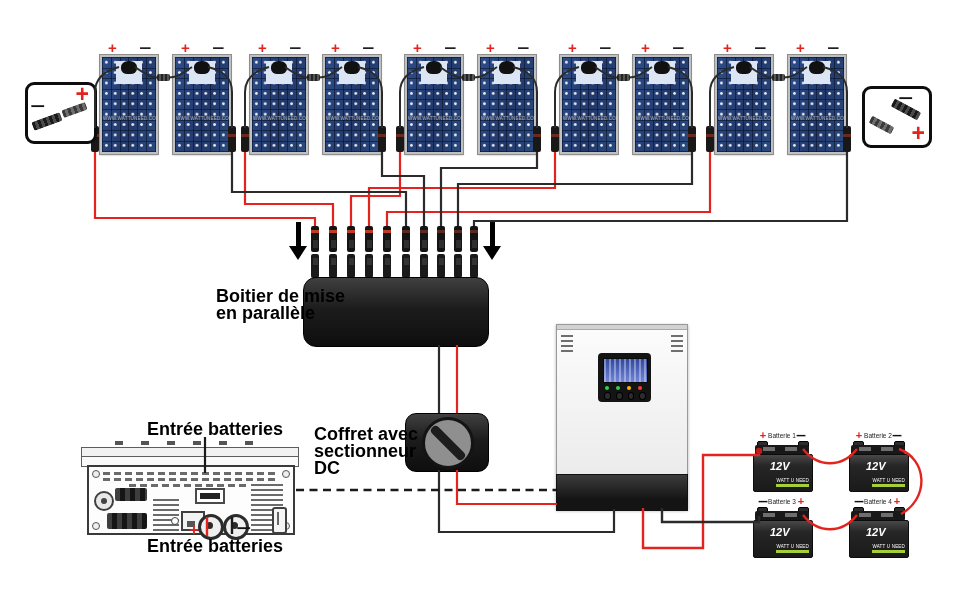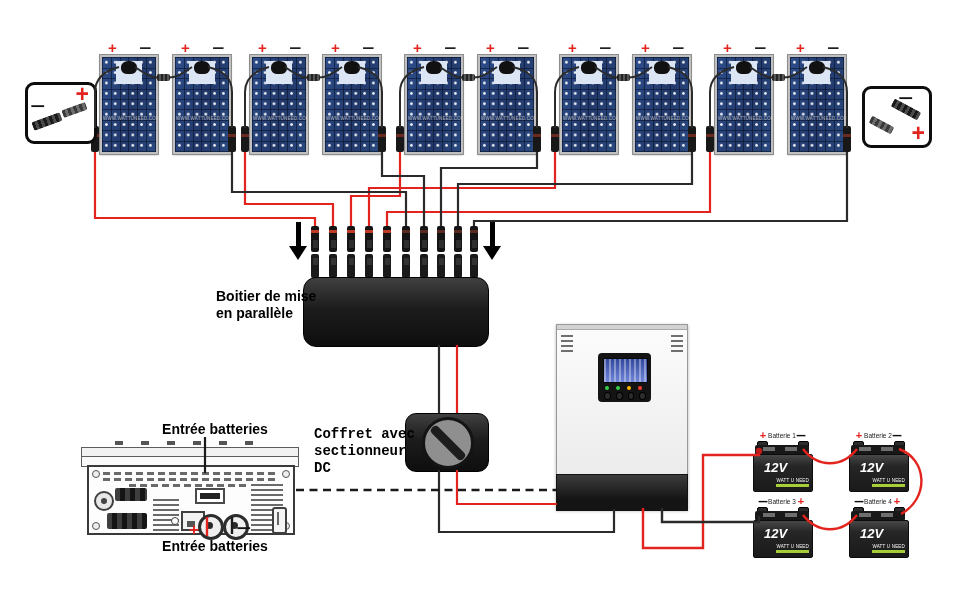--- a/index.html
+++ b/index.html
@@ -55,21 +55,21 @@
   .down-arrow .shaft{position:absolute;left:-2.5px;top:0;width:5px;height:24px;background:#000;}
   .down-arrow .head{position:absolute;left:-9px;top:24px;width:0;height:0;
     border-left:9px solid transparent;border-right:9px solid transparent;border-top:14px solid #000;}
   
   .blackbox{position:absolute;background:linear-gradient(180deg,#404040 0%,#1c1c1c 45%,#0e0e0e 100%);
     border:1px solid #000;border-radius:13px;}
   .rotary{position:absolute;width:46px;height:46px;border-radius:50%;
     background:#8f8f8f;border:3px solid #141414;}
   .rotary .bar{position:absolute;left:50%;top:50%;width:44px;height:9px;background:#1d1d1d;
     border-radius:4px;transform:translate(-50%,-50%) rotate(45deg);}
-  .diagram-label{position:absolute;font-weight:bold;font-size:14px;color:#000;line-height:17px;}
+  .diagram-label{position:absolute;font-weight:bold;font-size:18px;color:#000;line-height:17px;}
   
   .inverter{position:absolute;left:556px;top:324px;width:130px;height:184px;
     background:linear-gradient(180deg,#fcfcfc,#ececec 80%);
     border:1px solid #98999b;box-shadow:0 1px 3px rgba(0,0,0,.3);}
   .inv-top{position:absolute;left:0;top:0;width:100%;height:4px;background:#d2d2d2;border-bottom:1px solid #aaa;}
   .inv-vent{position:absolute;width:12px;height:20px;
     background:repeating-linear-gradient(0deg,#6f6f6f 0 2px,rgba(0,0,0,0) 2px 5px);}
   .inv-display{position:absolute;left:41px;top:28px;width:53px;height:49px;background:#141414;border-radius:4px;}
   .inv-screen{position:absolute;left:5px;top:5px;width:43px;height:23px;
     background:linear-gradient(180deg,#31479e,#7287d8);
@@ -108,21 +108,21 @@
   .rocker:before{content:"";position:absolute;left:2.5px;top:3px;width:2px;height:13px;background:#666;}
   .term-sign{position:absolute;font-weight:900;font-size:17px;}
   
   .battery{position:absolute;width:58px;height:47px;}
   .bat-lid{position:absolute;left:2px;top:2px;width:54px;height:10px;background:#181818;border-radius:2px;}
   .bat-lid i{position:absolute;top:2px;width:12px;height:4px;background:#6e6e6e;display:block;}
   .bat-post{position:absolute;top:-2px;width:9px;height:6px;background:#2c2c2c;border-radius:2px;border:1px solid #000;}
   .bat-face{position:absolute;left:0;top:11px;width:58px;height:36px;
     background:linear-gradient(180deg,#484848 0%,#262626 30%,#1a1a1a 100%);
     border-radius:2px;border:1px solid #0c0c0c;}
-  .bat-v{position:absolute;left:10px;top:5px;color:#fff;font-weight:bold;font-style:italic;font-size:13px;}
+  .bat-v{position:absolute;left:16px;top:5px;color:#fff;font-weight:bold;font-style:italic;font-size:11px;}
   .bat-brand{position:absolute;right:3px;bottom:4px;font-size:4.5px;color:#fff;
     border-bottom:3px solid var(--green);padding-bottom:1px;letter-spacing:.2px;}
   .bat-label{position:absolute;width:70px;text-align:center;font-size:6.5px;color:#222;white-space:nowrap;}
   .bat-label .bp{font-weight:900;font-size:11px;vertical-align:-1px;}
   .bat-label .bp.red{color:var(--red);}
   .bat-label .bp.blk{color:#111;display:inline-block;transform:scaleX(1.6) scaleY(1.2);}
   svg.wires{position:absolute;left:0;top:0;z-index:6;pointer-events:none;}
   .layer{position:absolute;left:0;top:0;width:960px;height:600px;}
 </style>
 </head>
@@ -385,21 +385,21 @@
 <div class="diagram-label" style="left:216px;top:288px;width:135px;">
   <div>Boitier de mise</div>
   <div>en parallèle</div>
 </div>
 
 <div class="blackbox" style="left:405px;top:413px;width:82px;height:57px;border-radius:11px;">
   <div class="rotary" style="left:16px;top:3px;">
       <div class="bar"></div>
     </div>
 </div>
-<div class="diagram-label" style="left:314px;top:426px;width:110px;font-family:Liberation Mono, monospace;">
+<div class="diagram-label" style="left:314px;top:426px;width:110px;">
   <div>Coffret avec</div>
   <div>sectionneur DC</div>
 </div>
 
 <div class="inverter">
   <div class="inv-top"></div>
   <div class="inv-vent" style="left:4px;top:7px;"></div>
   <div class="inv-vent" style="right:4px;top:7px;"></div>
   <div class="inv-display">
     <div class="inv-screen"></div>

